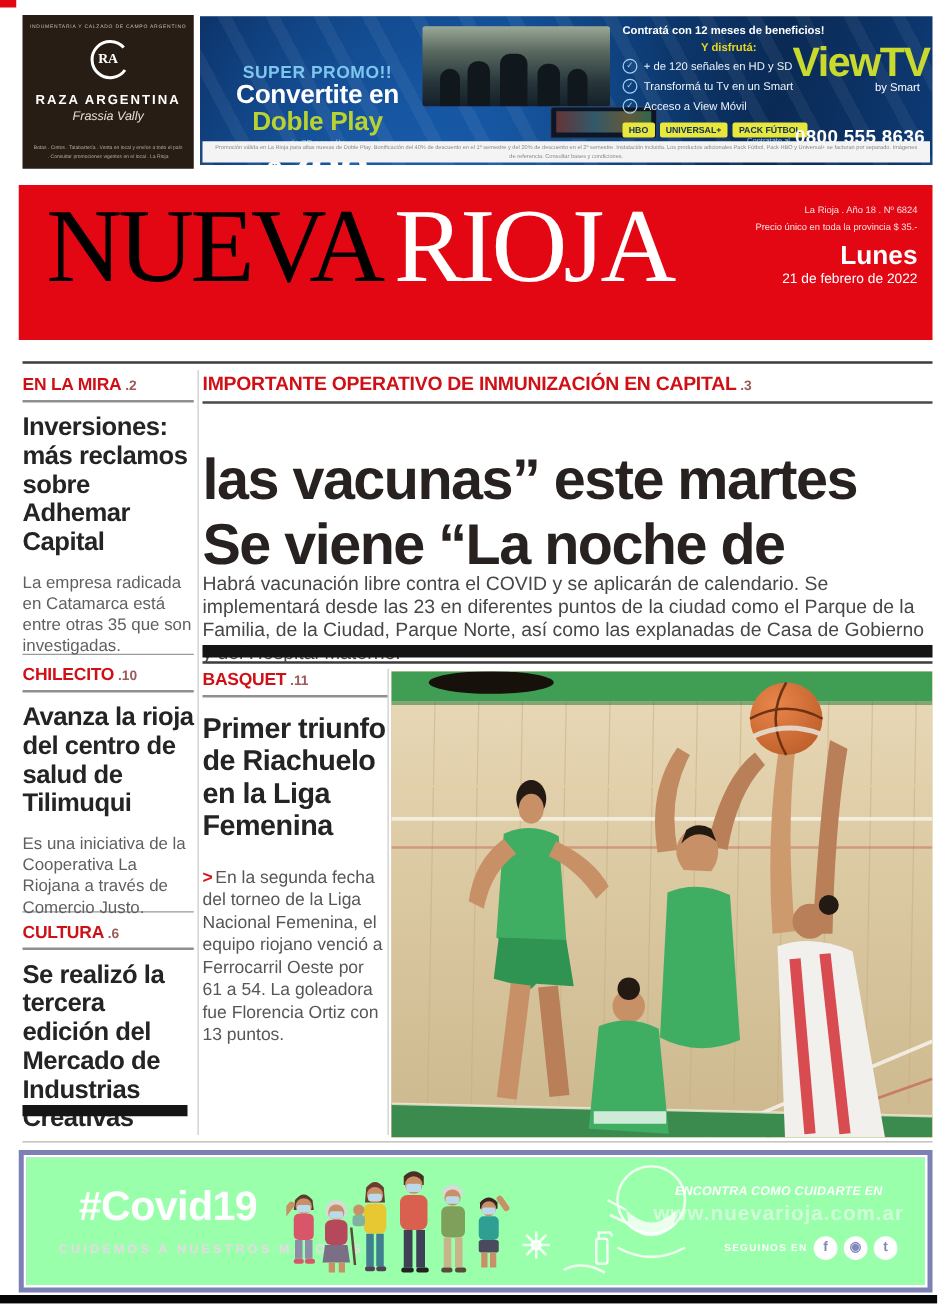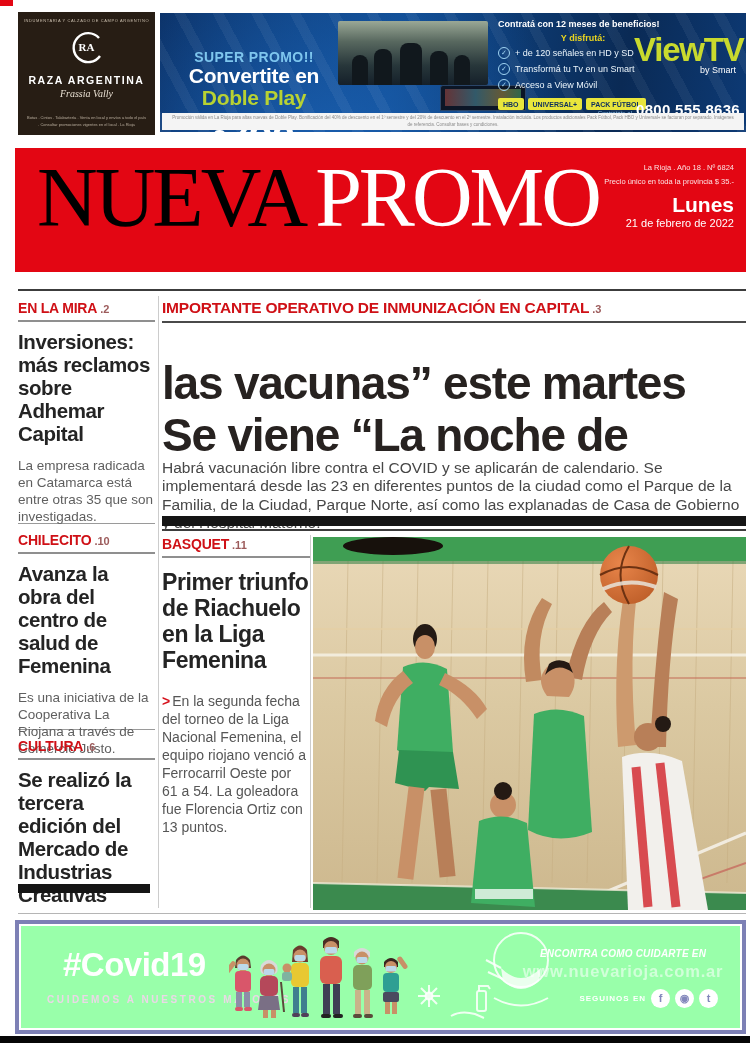--- a/index.html
+++ b/index.html
@@ -12,21 +12,21 @@
 
   
   .ad-raza{left:18px;top:12px;width:137px;height:123px;background:#271d14;color:#fff;
            display:flex;flex-direction:column;align-items:center;text-align:center;}
   .ra-topline{font-size:4px;color:#cbbfae;margin-top:6px;letter-spacing:.6px;}
   .ra-logo{margin-top:8px;width:36px;height:36px;position:relative;}
   .ra-logo svg{position:absolute;left:0;top:0;}
   .ra-mono{position:absolute;left:0;top:10px;width:36px;text-align:center;
            font-family:"Liberation Serif",serif;font-weight:bold;font-size:11px;color:#fff;}
   .ra-brand{font-size:10.5px;font-weight:bold;letter-spacing:1.6px;margin-top:7px;}
-  .ra-script{font-family:Liberation Serif, serif;font-style:italic;font-size:10px;color:#e8dfd2;margin-top:2px;}
+  .ra-script{font-family:Liberation Sans, sans-serif;font-style:italic;font-size:10px;color:#e8dfd2;margin-top:2px;}
   .ra-fine{font-size:4px;color:#b9ad9d;margin-top:auto;margin-bottom:6px;padding:0 9px;line-height:1.7;}
 
   .ad-viewtv{left:160px;top:13px;width:586px;height:119px;overflow:hidden;
      background:radial-gradient(circle at 28% 130%, #1a5fb0 0%, rgba(26,95,176,0) 55%),
                 linear-gradient(100deg,#0b2f63,#104a8e 40%,#0a2a55 78%,#0d3a75);}
   .ad-viewtv .streaks{left:0;top:0;right:0;bottom:0;
      background:repeating-linear-gradient(62deg,rgba(255,255,255,.055) 0 10px,rgba(255,255,255,0) 10px 34px);}
   .promo{left:10px;top:4px;width:168px;text-align:center;}
   .superpromo{font-size:14px;color:#7ec6ee;font-weight:bold;letter-spacing:.4px;margin-top:32px;}
   .conv{font-size:21px;font-weight:900;color:#fff;line-height:1.03;letter-spacing:-.3px;}
@@ -193,21 +193,21 @@
       <div class="bysmart">by Smart</div>
     </div>
     <div class="abs phonerow">
       <span class="phlabel">Contratate al</span><span class="phone">0800 555 8636</span>
     </div>
     <div class="abs finestrip">Promoción válida en La Rioja para altas nuevas de Doble Play. Bonificación del 40% de descuento en el 1º semestre y del 20% de descuento en el 2º semestre. Instalación incluida. Los productos adicionales Pack Fútbol, Pack HBO y Universal+ se facturan por separado. Imágenes de referencia. Consultar bases y condiciones.</div>
   </div>
 
   <header class="abs masthead">
     <div class="mh-title">
-      <span class="t-yellow">NUEVA</span><span class="t-white">PROMO</span>
+      <span class="t-yellow">NUEVA</span><span class="t-white">RIOJA</span>
     </div>
     <div class="mh-issue">
       <div>La Rioja . Año 18 . Nº 6824</div>
       <div>Precio único en toda la provincia $ 35.-</div>
     </div>
     <div class="mh-day">
       <div class="day">Lunes</div>
       <div class="date">21 de febrero de 2022</div>
     </div>
   </header>
@@ -224,21 +224,21 @@
       <span class="kicker">EN LA MIRA</span><span class="pg">.2</span>
     </div>
     <h2 class="headline-s" style="margin:9px 0 0;">Inversiones: más reclamos sobre Adhemar Capital</h2>
     <p class="body-s" style="margin:11px 0 0;">La empresa radicada en Catamarca está entre otras 35 que son investigadas.</p>
   </section>
 
   <section class="abs sec sec2">
     <div class="kwrap">
       <span class="kicker">CHILECITO</span><span class="pg">.10</span>
     </div>
-    <h2 class="headline-s" style="margin:9px 0 0;">Avanza la obra del centro de salud de Femenina</h2>
+    <h2 class="headline-s" style="margin:9px 0 0;">Avanza la rioja del centro de salud de Tilimuqui</h2>
     <p class="body-s" style="margin:11px 0 0;">Es una iniciativa de la Cooperativa La Riojana a través de Comercio Justo.</p>
   </section>
 
   <section class="abs sec sec3">
     <div class="kwrap">
       <span class="kicker">CULTURA</span><span class="pg">.6</span>
     </div>
     <h2 class="headline-s" style="margin:9px 0 0;">Se realizó la tercera edición del Mercado de Industrias Creativas</h2>
   </section>
   <div class="abs blackbar-cult"></div>

